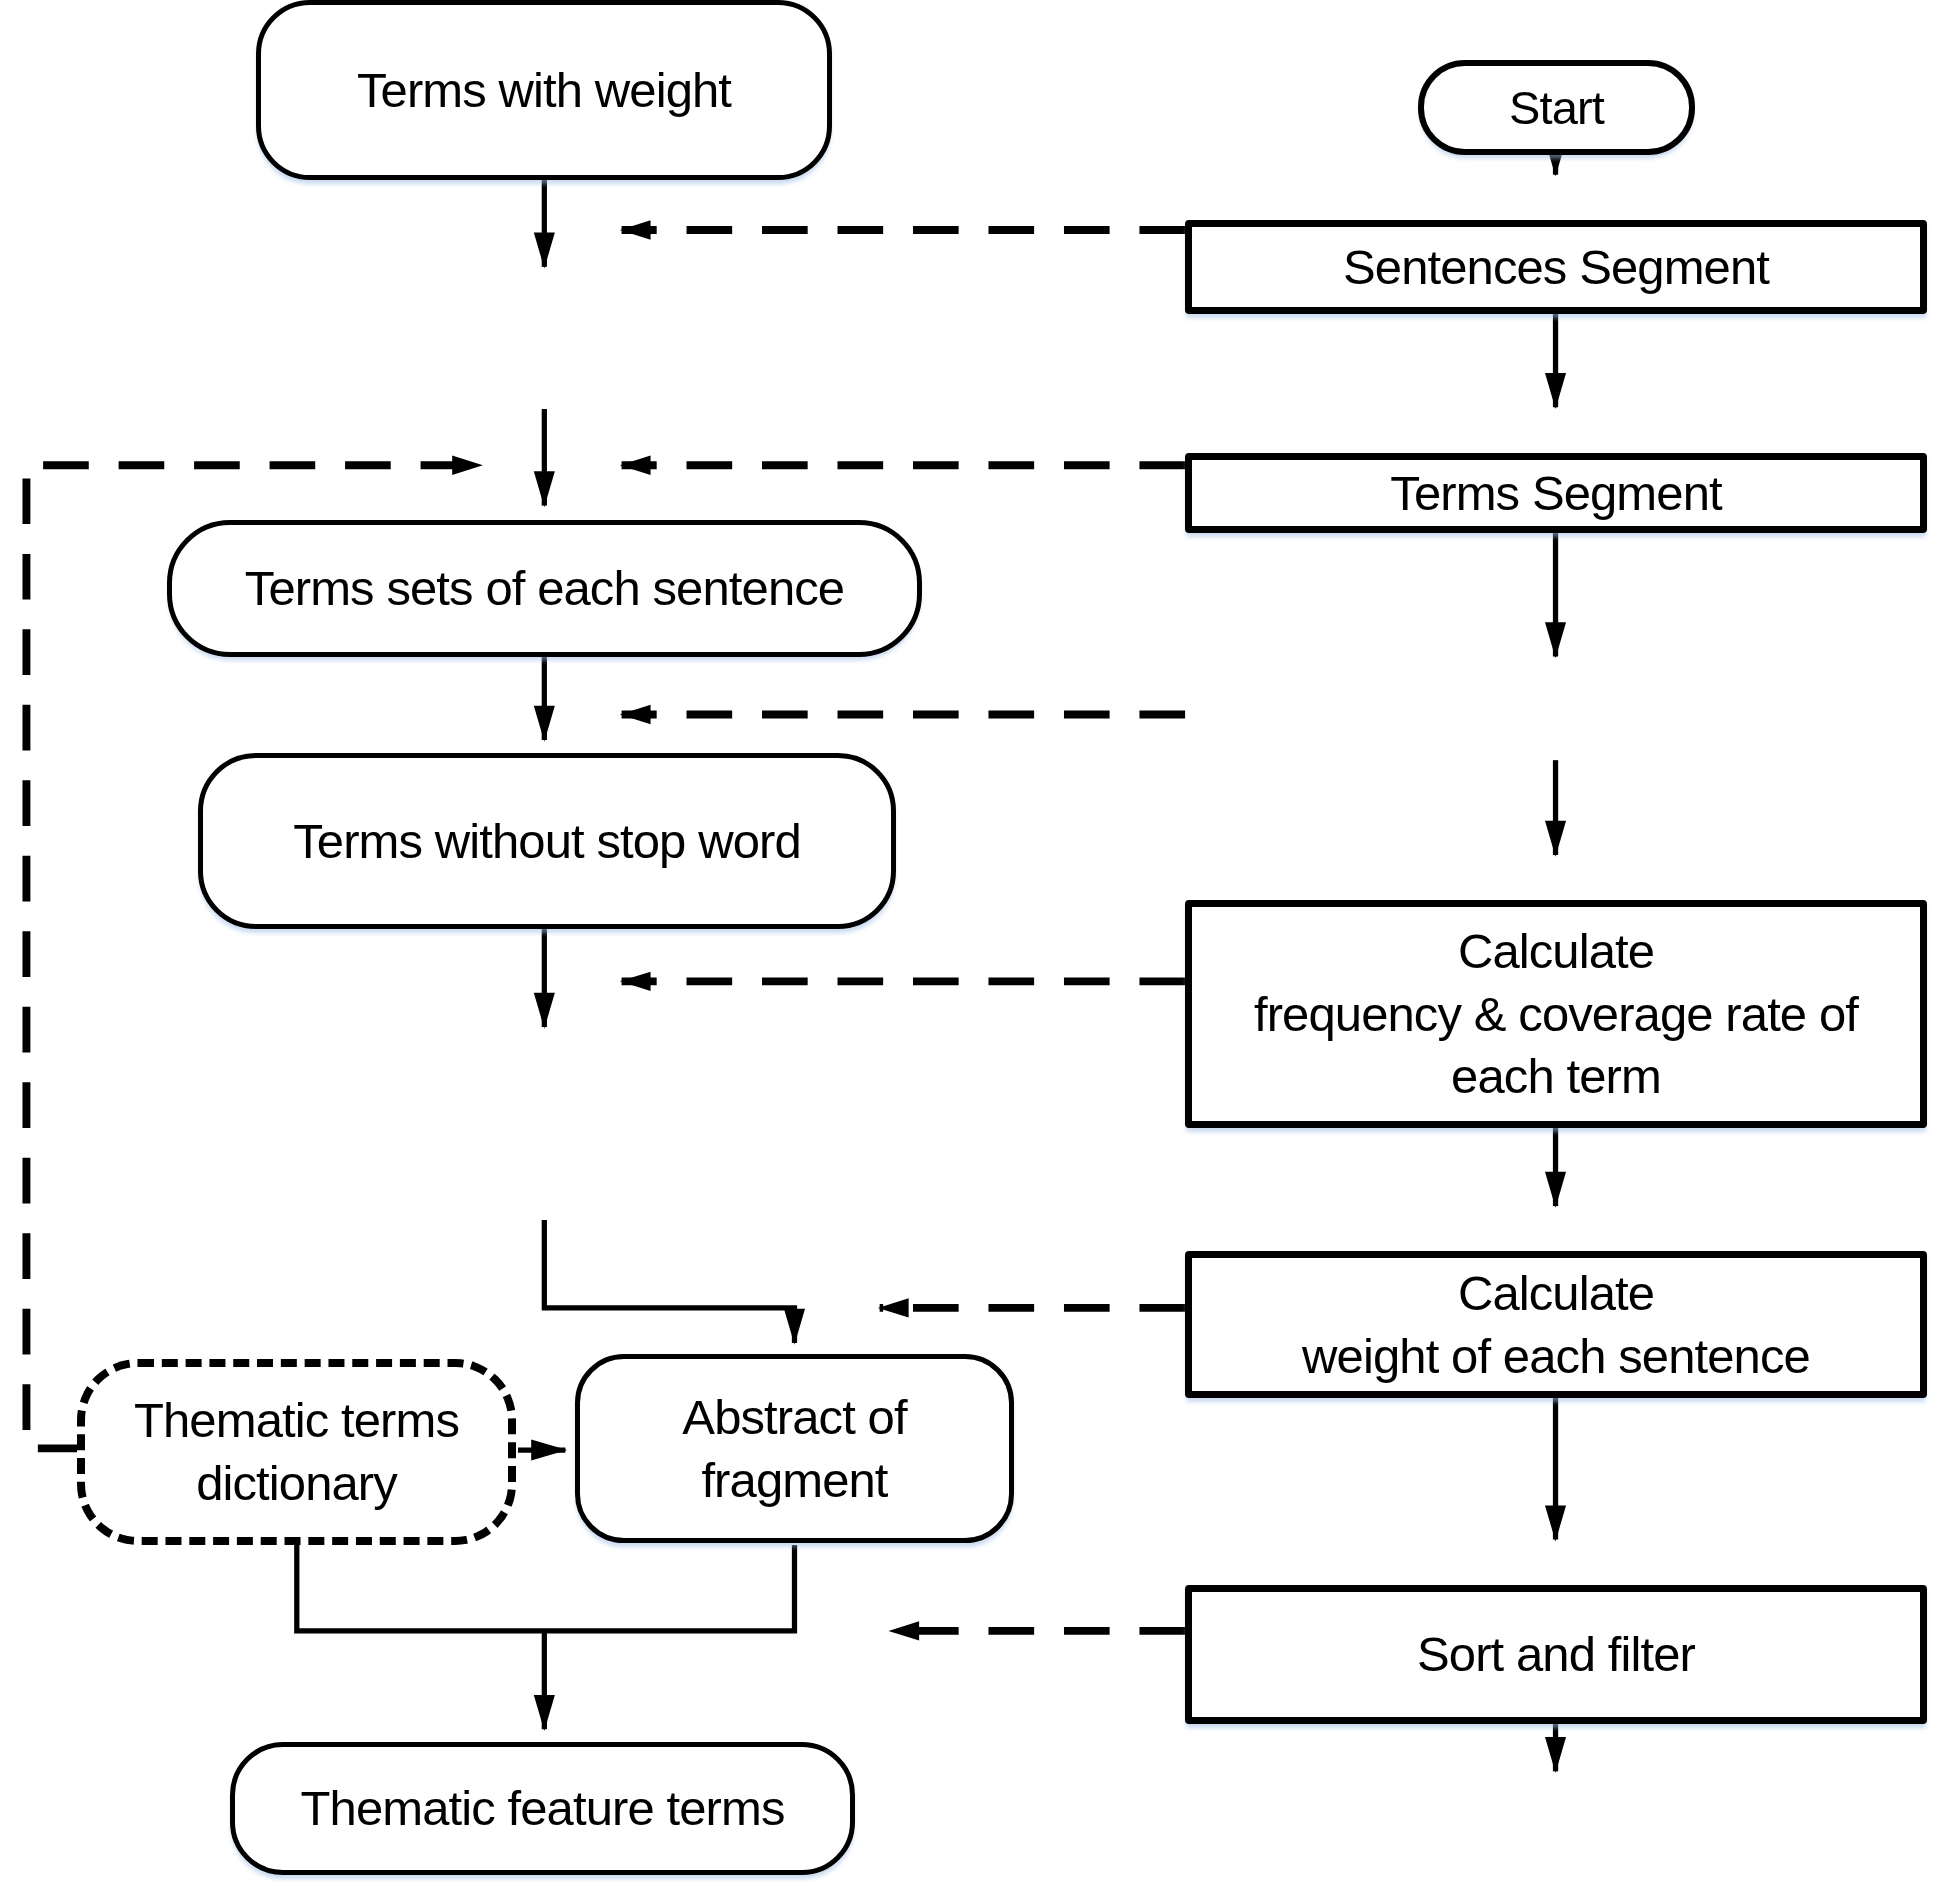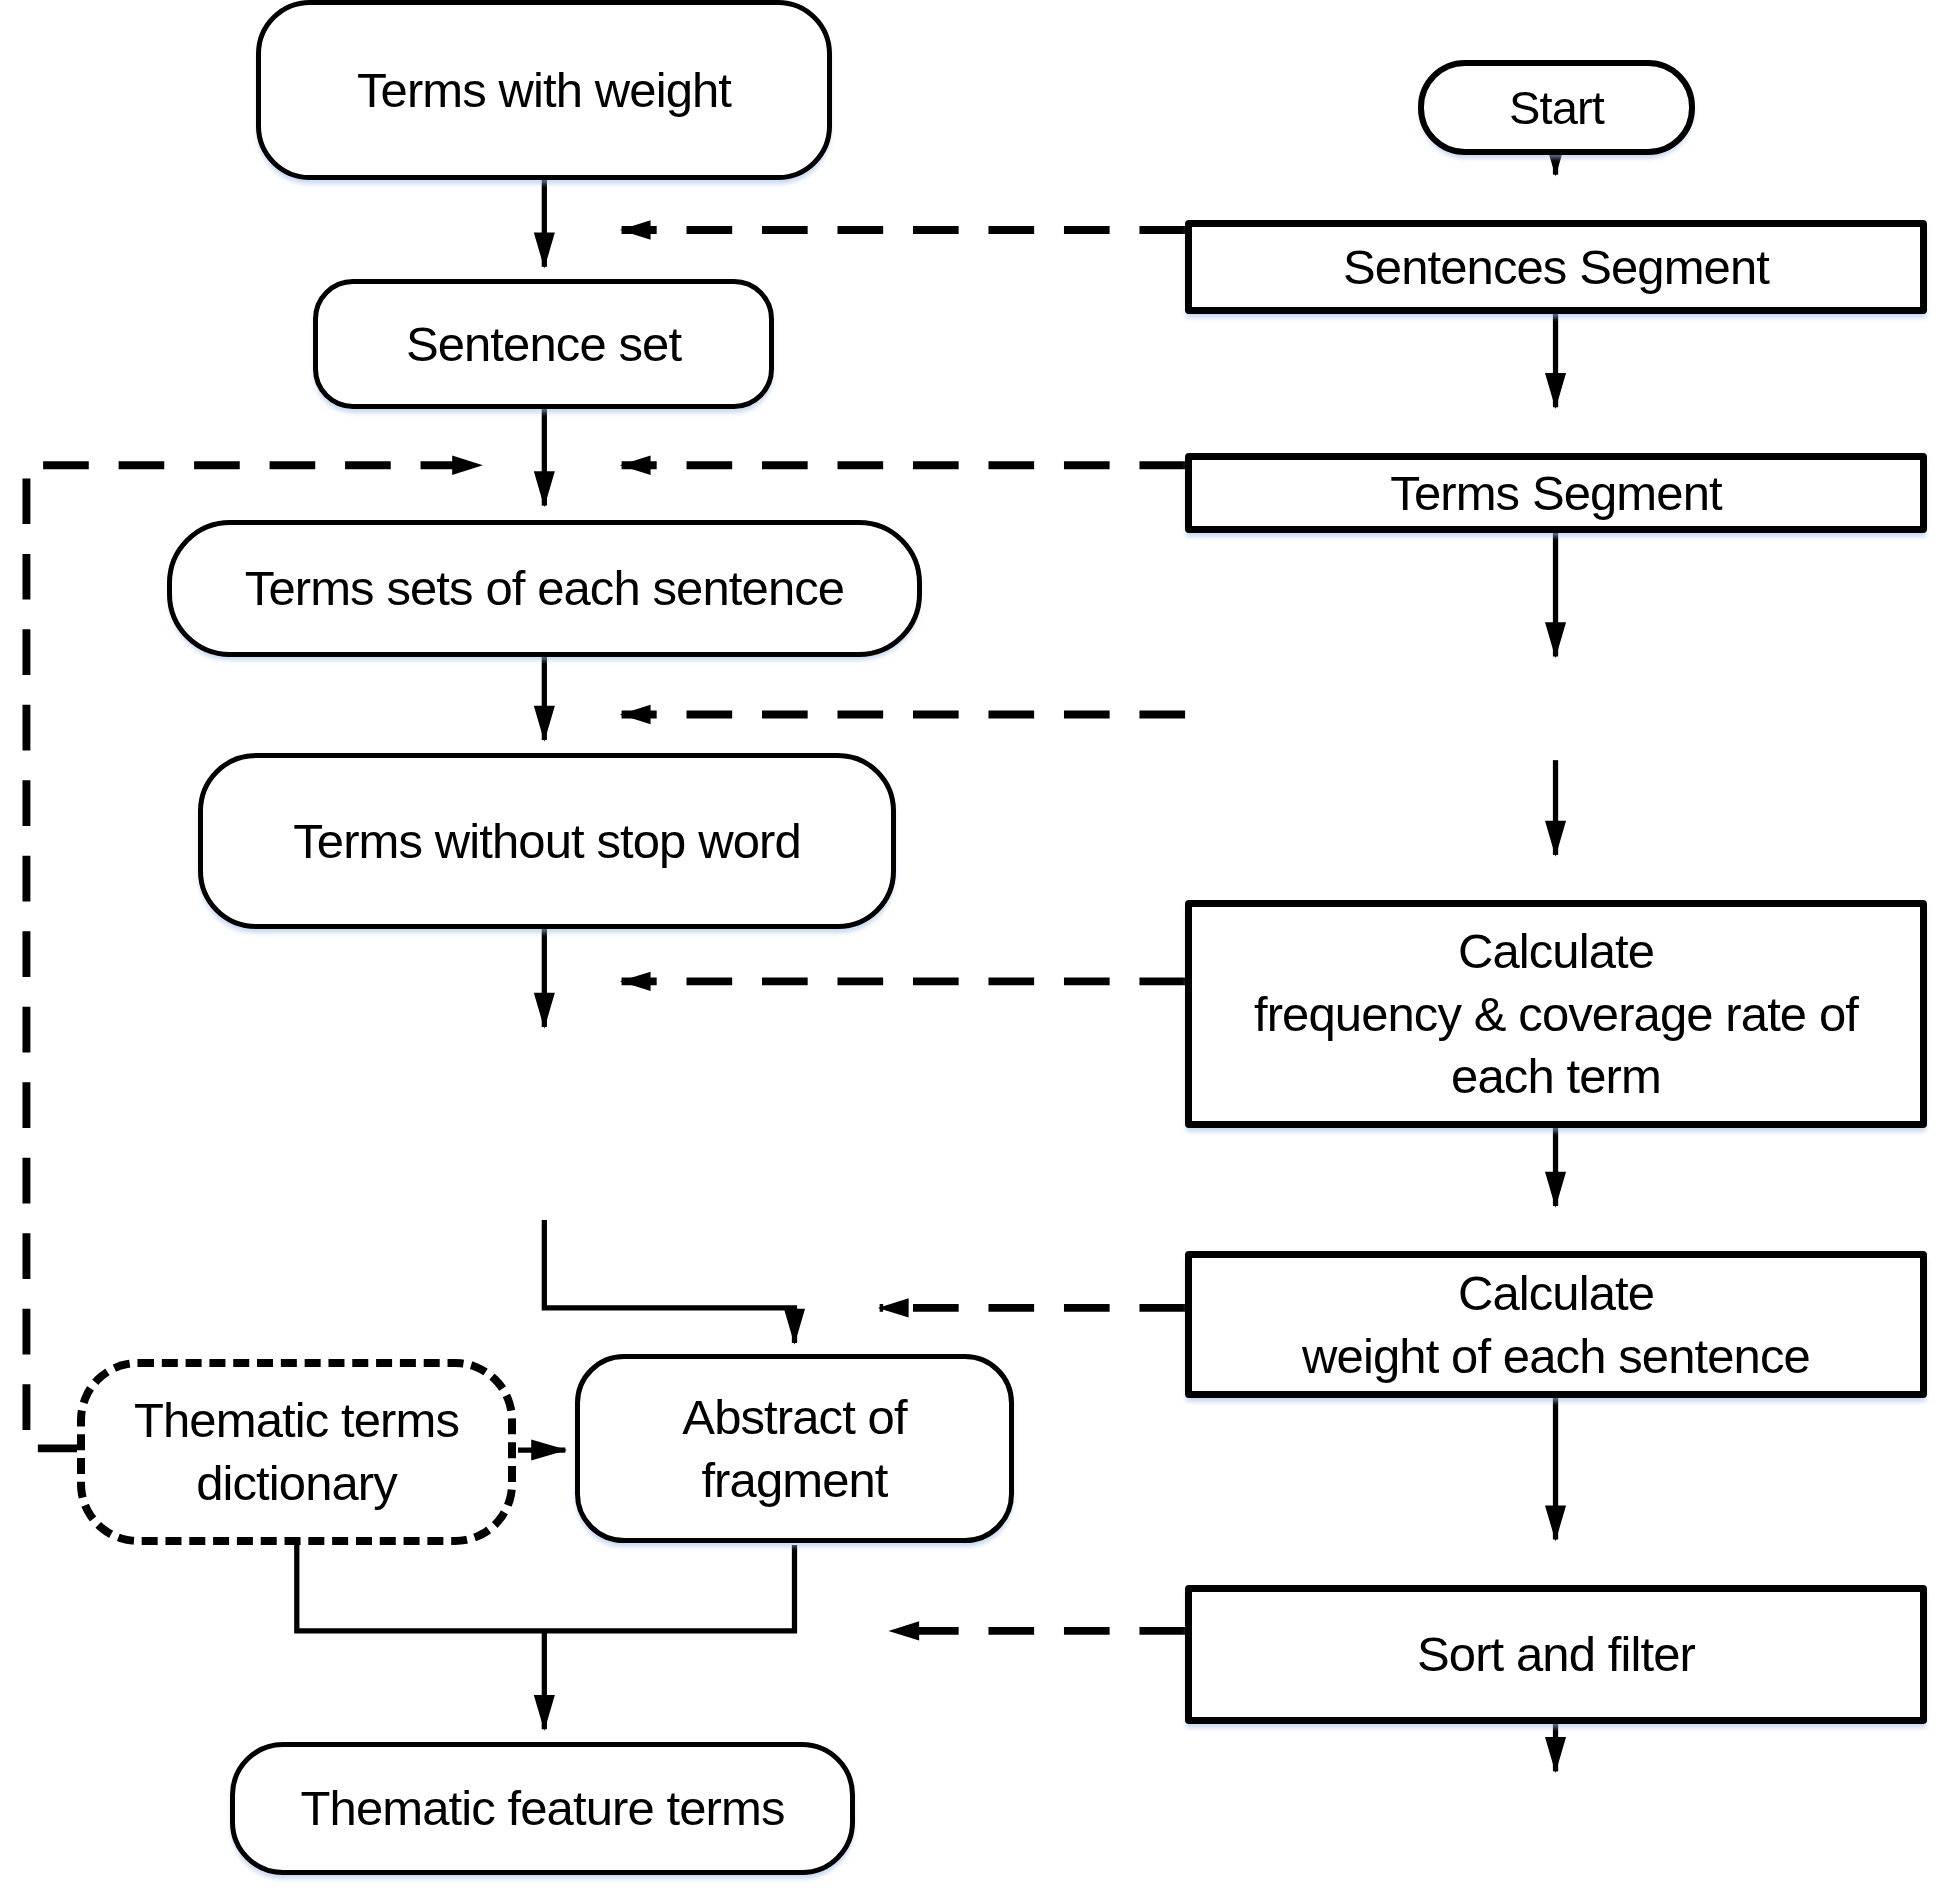--- a/index.html
+++ b/index.html
@@ -75,23 +75,20 @@
       <path d="M1350,1490 L1002,1490" marker-end="url(#ahd)"></path>
       <path d="M1350,1858 L1014,1858" marker-end="url(#ahd)"></path>
       <path d="M95,1650 L30,1650 L30,530 L548,530" marker-end="url(#ahd)"></path>
     </g>
   </svg>
 
   <div class="node rnd" style="left:313px;top:10.5px;width:461px;height:136px;border-radius:40px">
     <span class="label">Fragment</span>
   </div>
 
-  <div class="node rnd" style="left:313px;top:279px;width:461px;height:130px;border-radius:40px">
-    <span class="label">Sentence set</span>
-  </div>
 
   <div class="node rnd" style="left:167px;top:520px;width:755px;height:137px;border-radius:63px">
     <span class="label">Terms sets of each sentence</span>
   </div>
 
   <div class="node rnd" style="left:198px;top:753px;width:698px;height:176px;border-radius:58px">
     <span class="label">Terms without stop word</span>
   </div>
 
   <div class="node rnd" style="left:256px;top:1185;width:576px;height:180px;border-radius:54px">

